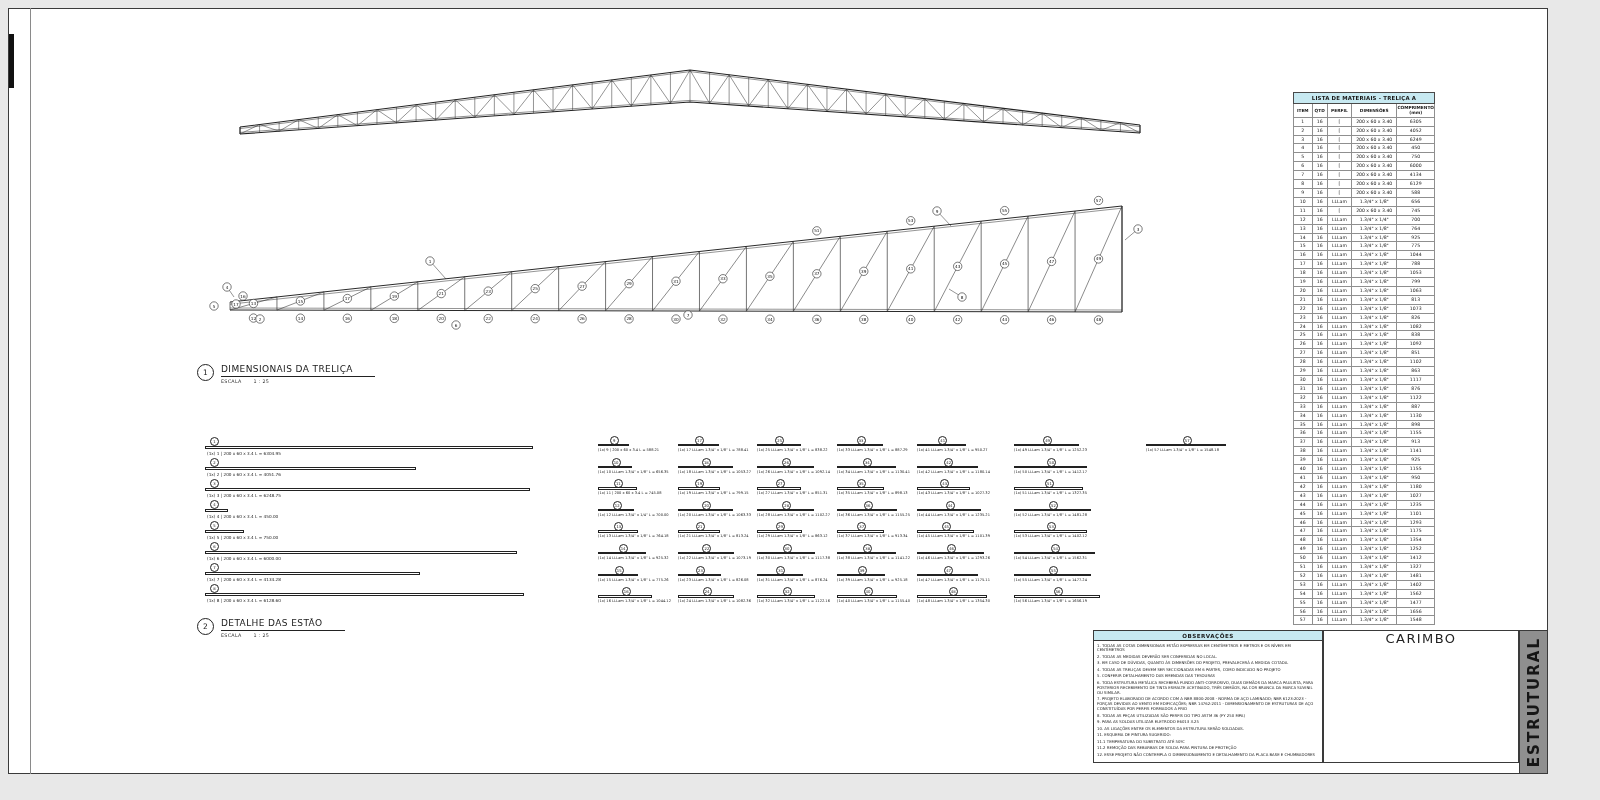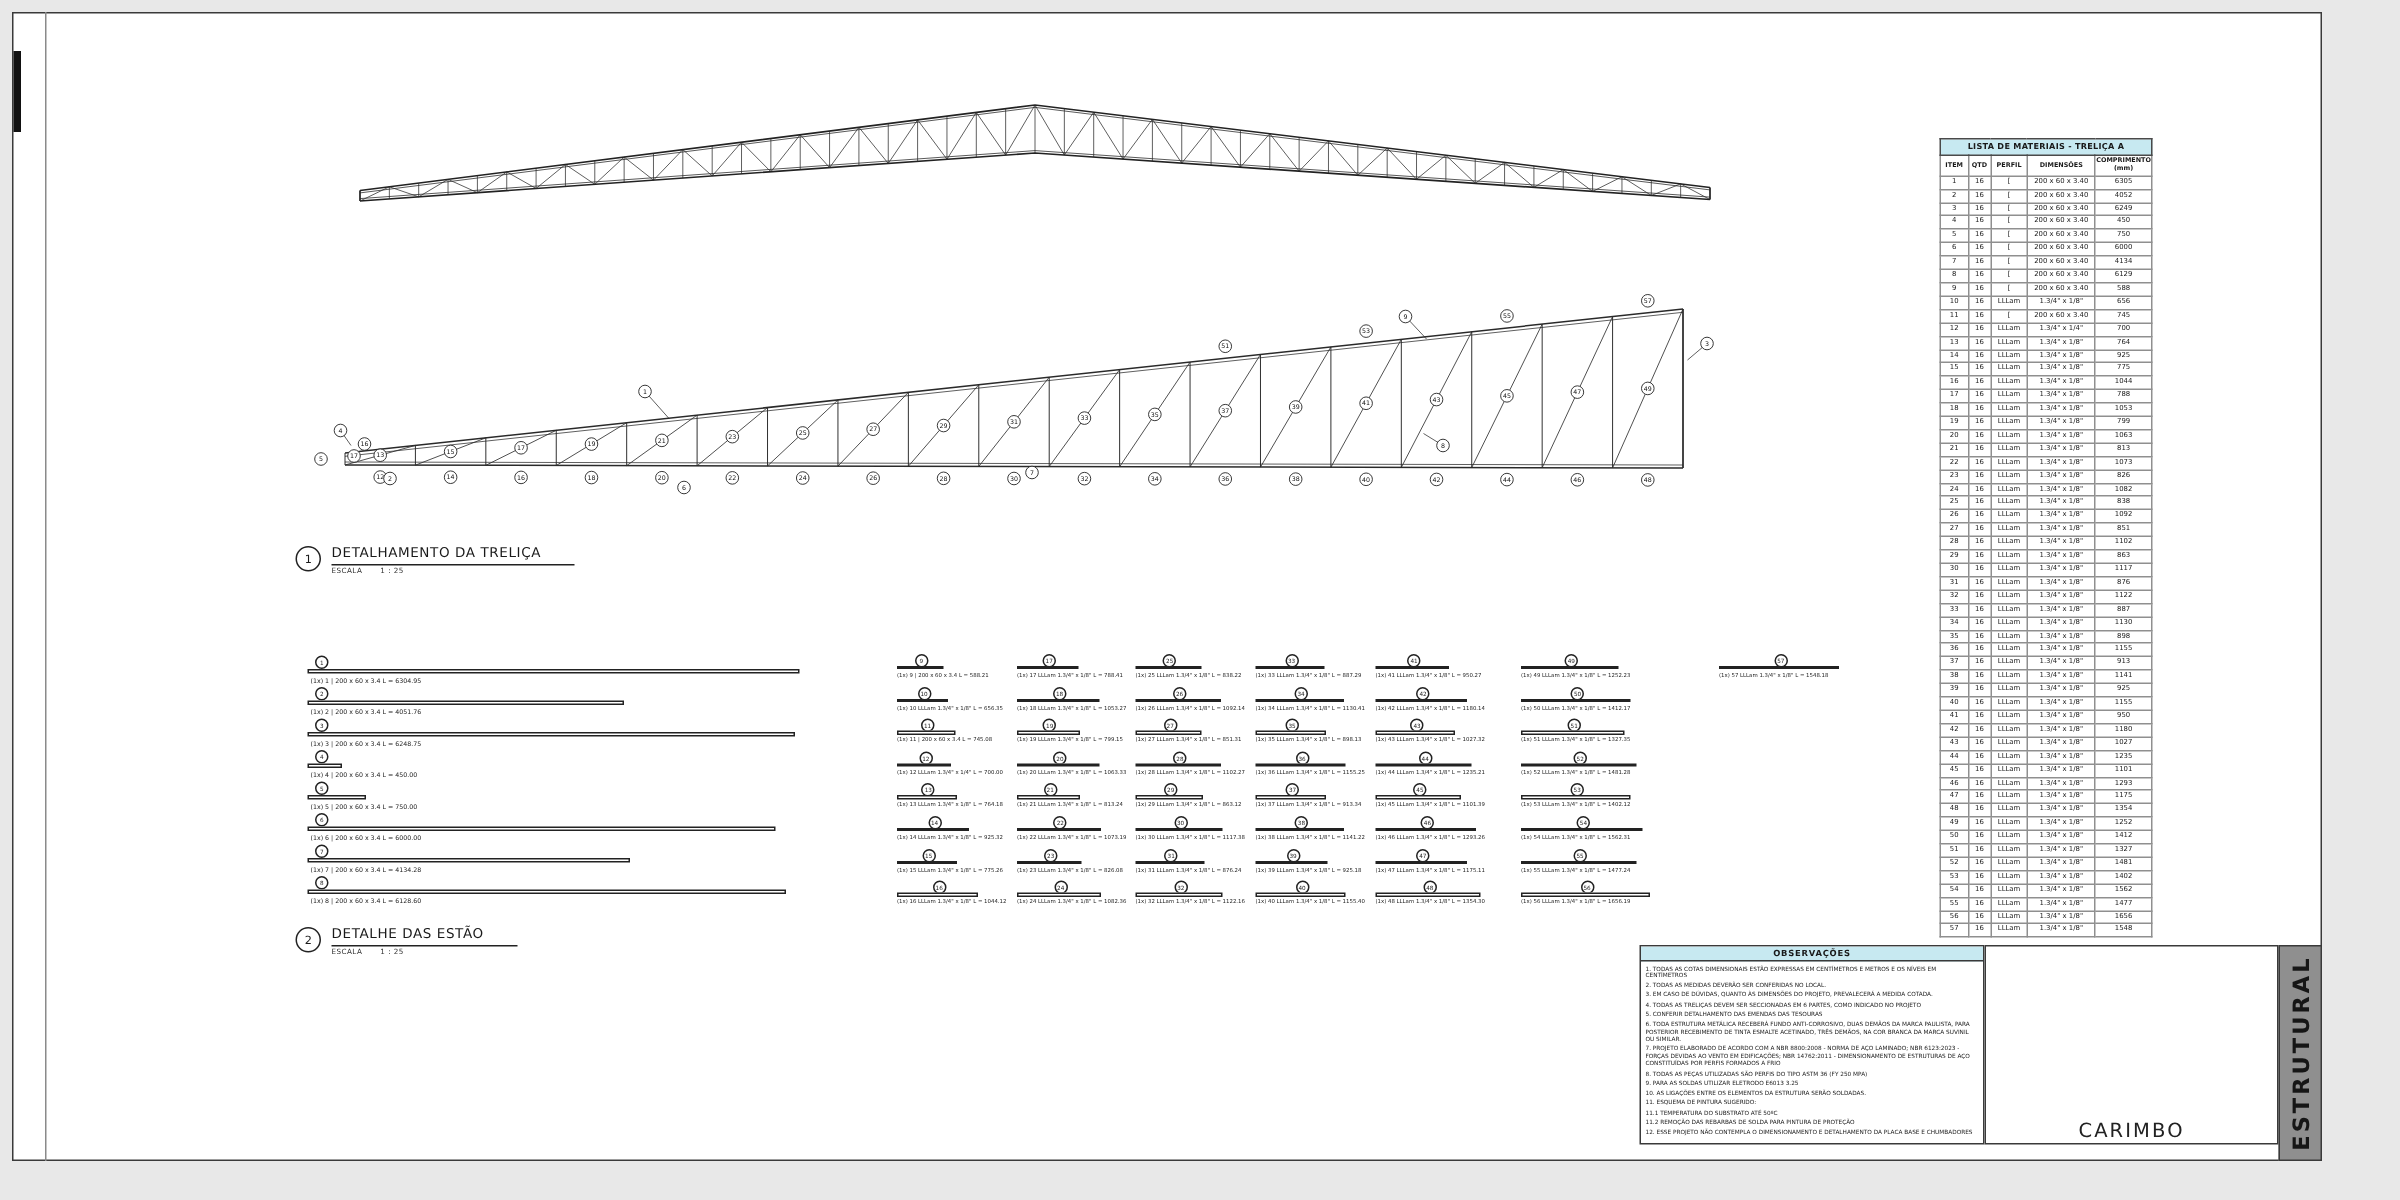--- a/index.html
+++ b/index.html
@@ -46,21 +46,21 @@
   #mat-table .hdr{font-size:4.3px;font-weight:bold;line-height:1.25;padding:1px 0;}
   #mat-table td{font-size:4.6px;line-height:7.9px;white-space:nowrap;}
 
   #obs{position:absolute;left:1093px;top:630px;width:230px;height:133px;border:1px solid #3a3a3a;
     background:#fff;box-sizing:border-box;overflow:hidden;}
   .obs-title{background:#c7e9f1;border-bottom:0.7px solid #3a3a3a;font-size:5.6px;font-weight:bold;
     text-align:center;padding:1.5px 0;letter-spacing:.5px;}
   .note{font-size:3.85px;line-height:1.3;margin:1.5px 3px;color:#222;}
 
   #carimbo{position:absolute;left:1323px;top:630px;width:196px;height:133px;border:1px solid #3a3a3a;
-    background:#fff;box-sizing:border-box;display:flex;align-items:flex-end;justify-content:center;}
+    background:#fff;box-sizing:border-box;display:flex;align-items:flex-start;justify-content:center;}
   #carimbo span{font-size:13px;letter-spacing:1.4px;color:#222;}
 
   #side-strip{position:absolute;left:1519px;top:630px;width:29px;height:144px;background:#8f8f8f;
     border:1px solid #3a3a3a;box-sizing:border-box;display:flex;align-items:center;justify-content:center;}
   #side-strip span{writing-mode:vertical-rl;transform:rotate(180deg);font-size:15px;font-weight:bold;
     letter-spacing:2px;color:#161616;}
 </style>
 </head>
 <body>
 
@@ -325,21 +325,21 @@
       <circle cx="243" cy="296" r="4.2" fill="#fff" stroke="#222" stroke-width="0.6"></circle>
       <text x="243" y="297.5" font-size="4.2" text-anchor="middle" fill="#111">16</text>
       <circle cx="236" cy="304" r="4.2" fill="#fff" stroke="#222" stroke-width="0.6"></circle>
       <text x="236" y="305.5" font-size="4.2" text-anchor="middle" fill="#111">17</text>
     </g>
   </svg>
 
 <div class="view-title" id="view1">
   <div class="vt-circle">1</div>
   <div class="vt-text">
-    <div class="vt-name">DETALHAMENTO DA TRELIÇA</div>
+    <div class="vt-name">DIMENSIONAIS DA TRELIÇA</div>
     <div class="vt-scale">
       <span>ESCALA</span><span class="gap"></span><span>1 : 25</span>
     </div>
   </div>
 </div>
 
 <div class="view-title" id="view2">
   <div class="vt-circle">2</div>
   <div class="vt-text">
     <div class="vt-name">DETALHE DAS ESTÃO</div>

